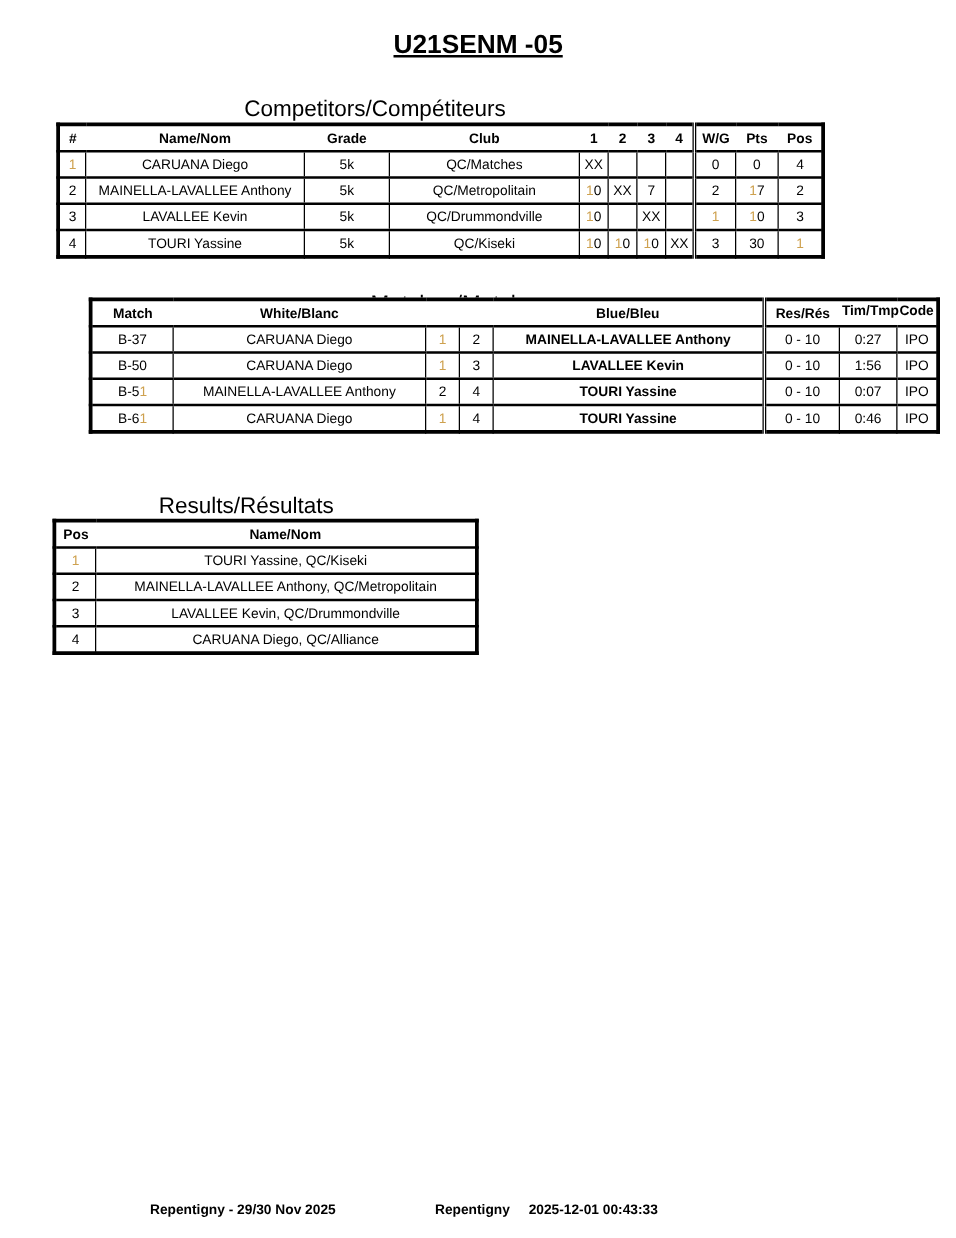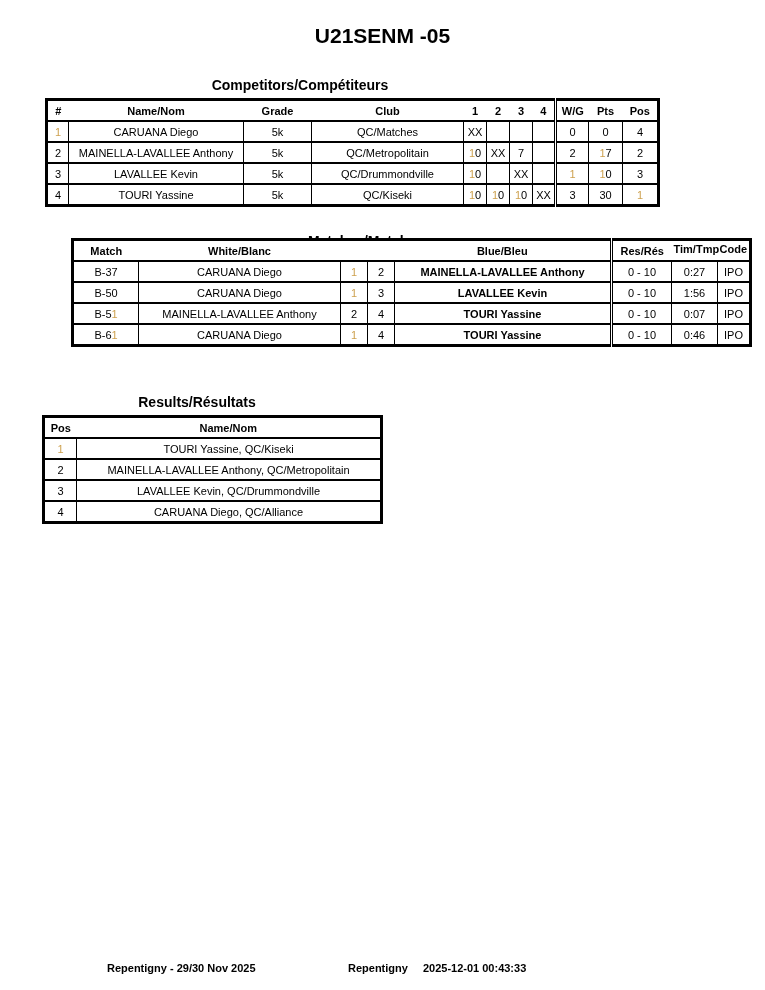--- a/index.html
+++ b/index.html
@@ -3,25 +3,25 @@
 <meta charset="utf-8">
 <style>
   html,body { margin:0; padding:0; }
   body {
     width:765px; height:990px; background:#ffffff; color:#000;
     font-family:"Liberation Sans","DejaVu Sans",sans-serif;
     position:relative; overflow:hidden;
   }
   .title {
     position:absolute; top:24px; left:0; width:765px;
-    text-align:center; font-size:21px; font-weight:bold;
+    text-align:center; font-size:21px; font-weight:bold;text-decoration:underline;
   }
   .sec-heading {
     position:absolute; transform:translateX(-50%);
-    font-size:14px; font-weight:bold; white-space:nowrap;
+    font-size:18px; font-weight:normal; white-space:nowrap;
   }
   #h-comp   { top:77px;  left:300px; }
   #h-match  { top:222px; left:362px;margin-top:11px; }
   #h-res    { top:394px; left:197px; }
 
   table.tbl {
     position:absolute; border-collapse:collapse; table-layout:fixed;
     border:3px solid #000; font-size:11px; background:#fff;
   }
   #t-comp  { left:45px; top:98px;  width:612px; }
@@ -37,21 +37,21 @@
     height:19px; padding:0 2px; white-space:nowrap; overflow:hidden;
   }
   .c { text-align:center; }
   .l { text-align:center; padding-left:7px; }
   .tbl th.sep, .tbl td.sep { border-left:3px double #000; }
   .raised { position:relative; top:-2px; }
   .one { color:var(--one-color,#CEA14F); }
   .win { font-weight:bold; }
 
   .footer { position:absolute; top:962px; left:0; width:765px; font-size:11px; font-weight:bold; }
-  .f-left  { position:absolute; left:107px; top:0; }
+  .f-left  { position:absolute; left:120px; top:0; }
   .f-right { position:absolute; left:348px; top:0; }
   .f-right .dt { margin-left:15px; }
 </style>
 </head>
 <body>
 
 <div class="title">U21SENM -05</div>
 
 <div class="sec-heading" id="h-comp">Competitors/Compétiteurs</div>
 

